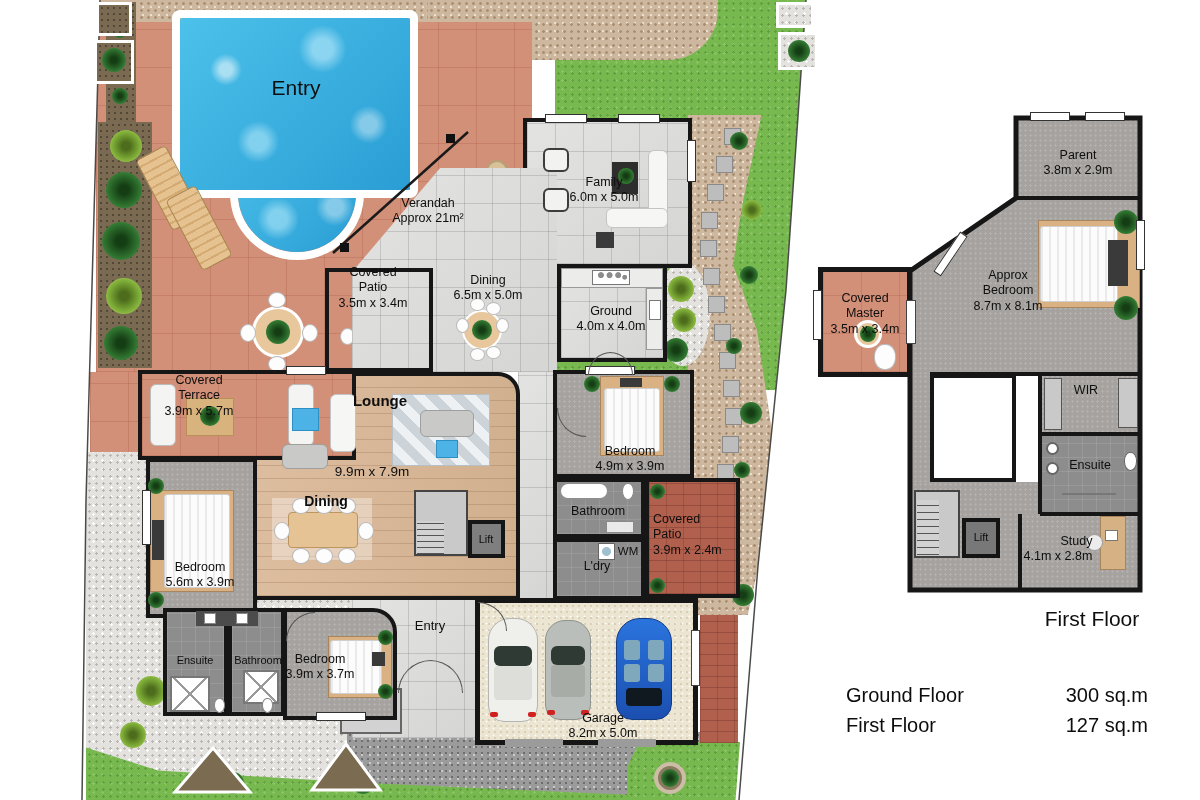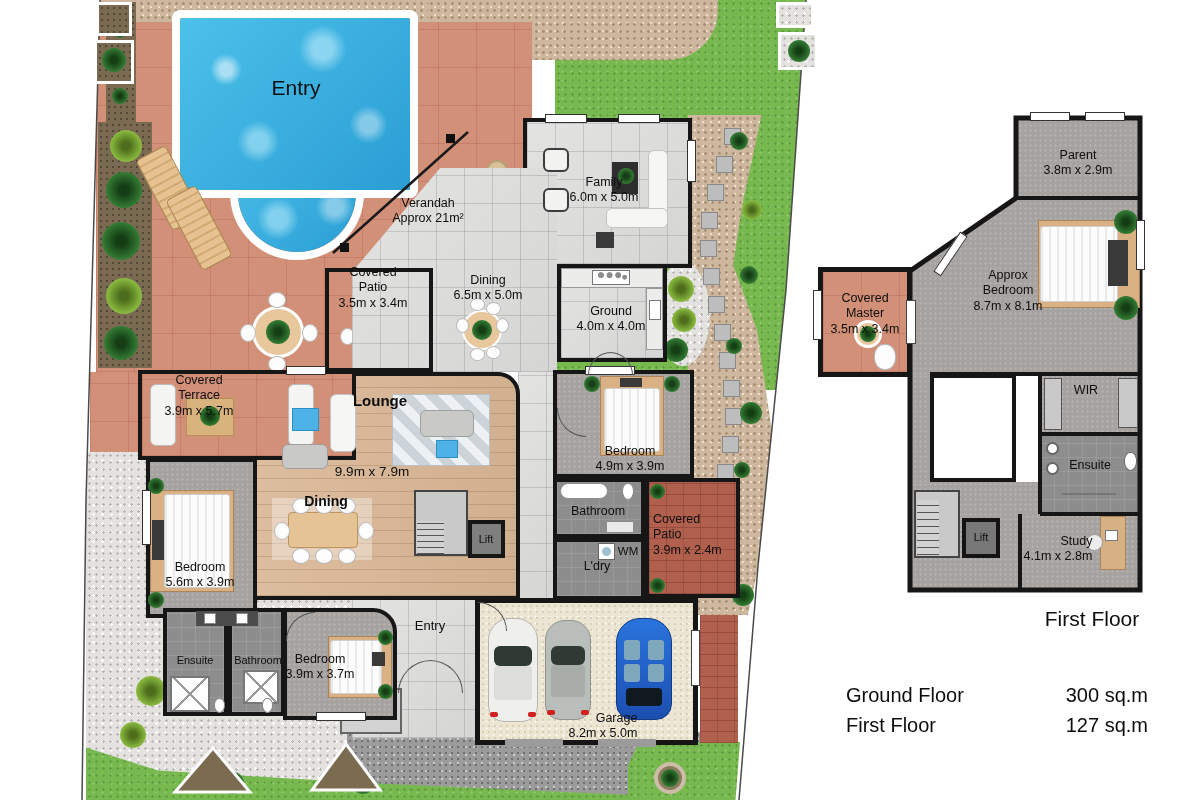--- a/index.html
+++ b/index.html
@@ -370,21 +370,21 @@
   <div class="lbl" style="left:200px;top:575px;">
     <div>Bedroom</div>
     <div>5.6m x 3.9m</div>
   </div>
   <div class="lbl" style="left:195px;top:661px;font-size:11px;">Ensuite</div>
   <div class="lbl" style="left:258px;top:661px;font-size:11px;">Bathroom</div>
   <div class="lbl" style="left:320px;top:667px;">
     <div>Bedroom</div>
     <div>3.9m x 3.7m</div>
   </div>
-  <div class="lbl" style="left:603px;top:726px;text-align:right;">
+  <div class="lbl" style="left:603px;top:726px;">
     <div>Garage</div>
     <div>8.2m x 5.0m</div>
   </div>
 
   <svg width="1200" height="800" viewBox="0 0 1200 800" style="z-index:50;pointer-events:none;">
     <path d="M806,0 L786,290 758,566 739,800 L812,800 812,0 Z" fill="#fff"></path>
     <path d="M806,0 L786,290 758,566 739,800" fill="none" stroke="#4a4a4a" stroke-width="1.5"></path>
     <path d="M100,0 L86,500 82,800 L0,800 0,0 Z" fill="#fff"></path>
     <path d="M100,0 L86,500 82,800" fill="none" stroke="#4a4a4a" stroke-width="1.5"></path>
     <path d="M333,253 L468,132" fill="none" stroke="#1a1a1a" stroke-width="2.5"></path>

